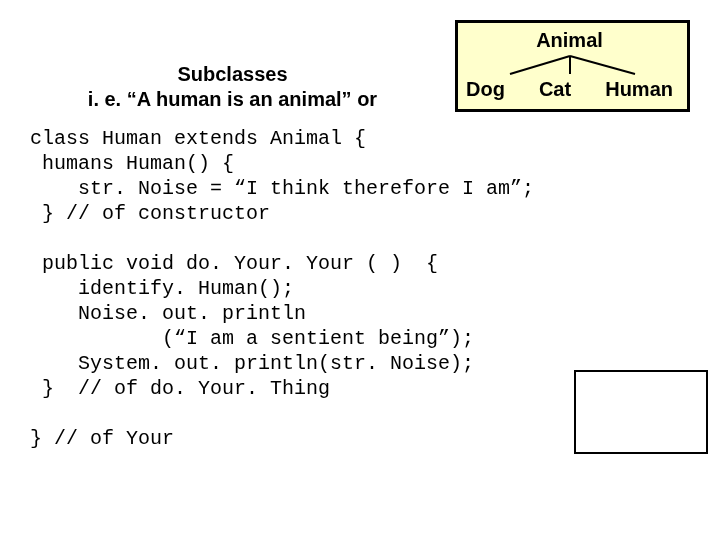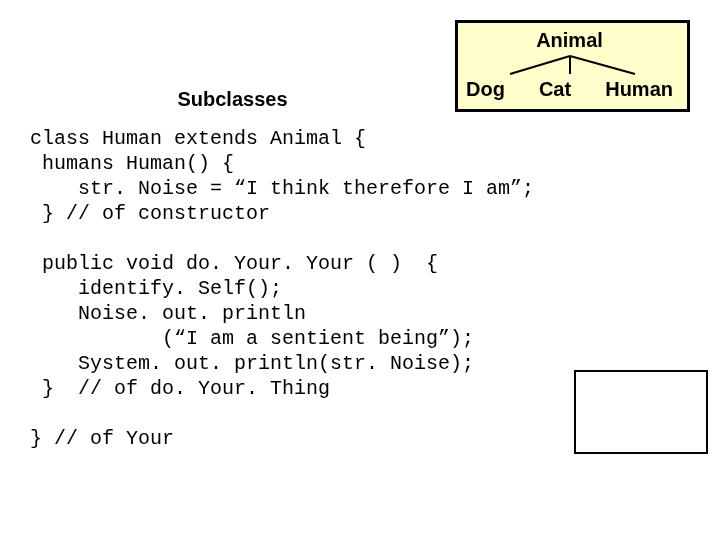--- a/index.html
+++ b/index.html
@@ -64,20 +64,21 @@
     border: 2px solid #000;
     background: #fff;
   }
 </style>
 </head>
 <body>
 
 <div class="header-row">
   <div class="title-block">
     <div>Subclasses</div>
+    <div>i. e. “A human is an animal” or</div>
   </div>
 
   <div class="diagram-box">
     <div class="parent">Animal</div>
     <svg width="180" height="22">
       <line x1="90" y1="2" x2="30" y2="20" stroke="#000" stroke-width="2"></line>
       <line x1="90" y1="2" x2="90" y2="20" stroke="#000" stroke-width="2"></line>
       <line x1="90" y1="2" x2="155" y2="20" stroke="#000" stroke-width="2"></line>
     </svg>
     <div class="children">
@@ -87,21 +88,21 @@
     </div>
   </div>
 </div>
 
 <div class="code-block"><span>class Human extends Animal {</span>
 <span> humans Human() {</span>
 <span>    str. Noise = “I think therefore I am”;</span>
 <span> } // of constructor</span>
 <span></span>
 <span> public void do. Your. Your ( )  {</span>
-<span>    identify. Self();</span>
+<span>    identify. Human();</span>
 <span>    Noise. out. println</span>
 <span>           (“I am a sentient being”);</span>
 <span>    System. out. println(str. Noise);</span>
 <span> }  // of do. Your. Thing</span>
 <span></span>
 <span>} // of Your</span></div>
 
 <div class="placeholder-box"></div>
 
 </body></html>

